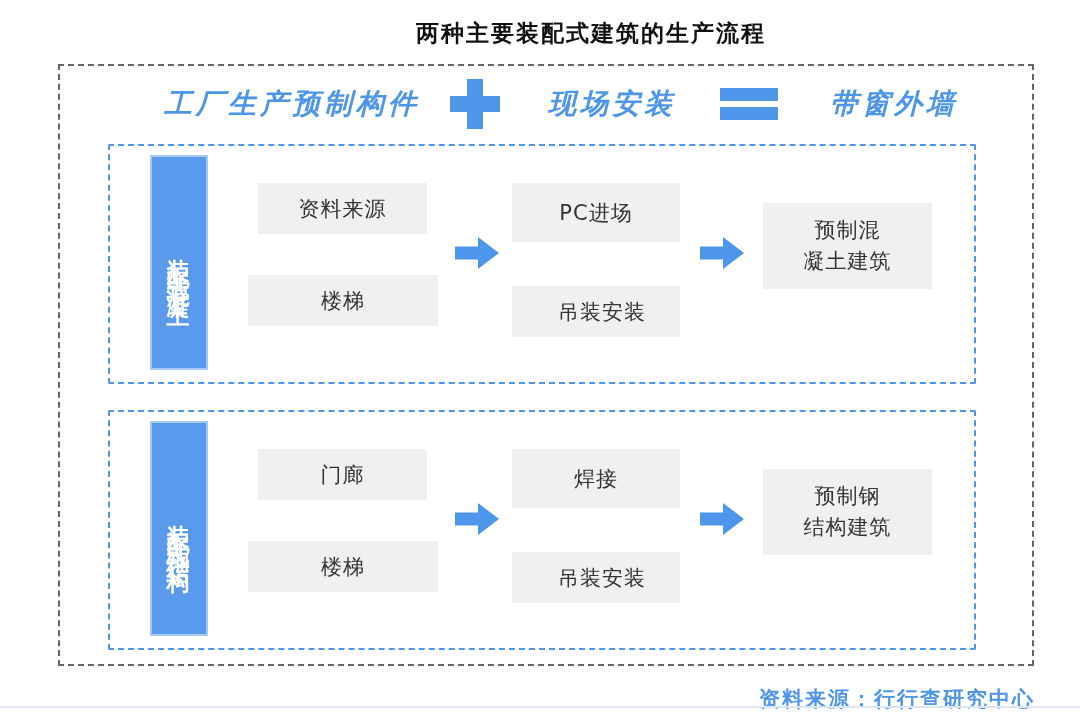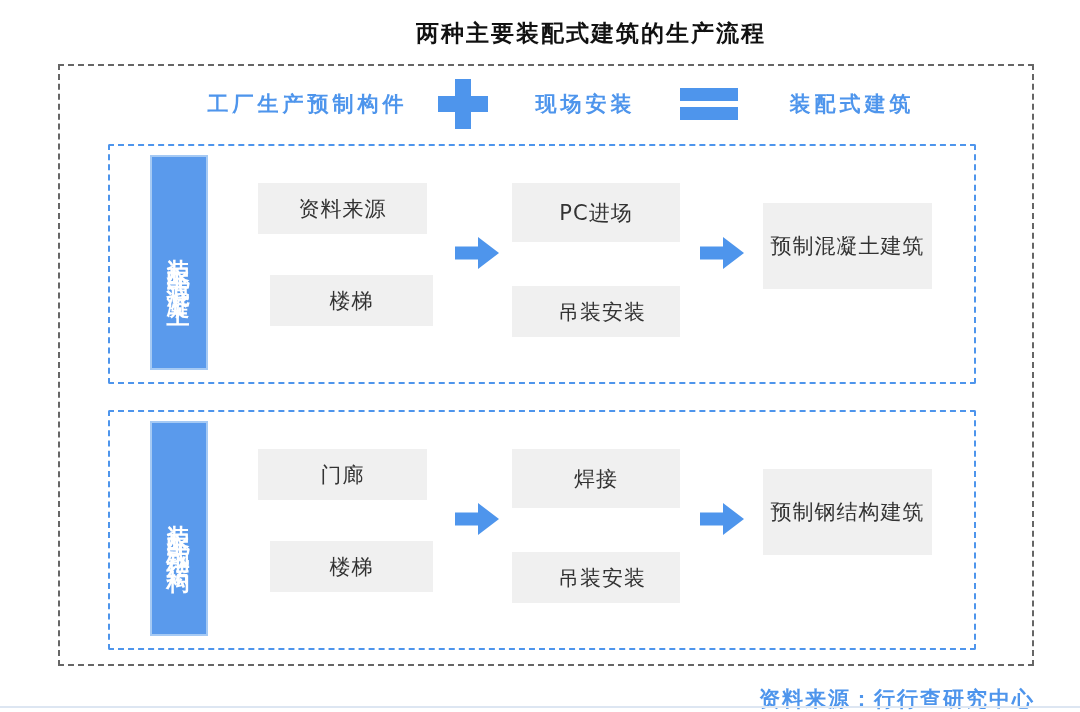--- a/index.html
+++ b/index.html
@@ -38,22 +38,23 @@
     border: 2px dashed var(--outer-border);
   }
 
   
   .formula {
     position: absolute; top: 12px; left: 0; right: 0;
     height: 52px; padding-left: 30px;
     display: flex; align-items: center; justify-content: center;
   }
   .formula-label {
-    color: var(--accent); font-size: 21px; font-weight: 700; letter-spacing: 4px;
+    color: var(--accent); font-size: 28px; font-weight: 700; letter-spacing: 4px;
     white-space: nowrap;
+    font-style: italic;
   }
   .icon-plus { width: 50px; height: 50px; color: var(--accent); margin-left: 30px; flex: none; }
   .label-site { margin-left: 48px; }
   .icon-equals { width: 58px; height: 32px; color: var(--accent); margin-left: 44px; flex: none; }
   .label-result { margin-left: 52px; }
 
   
   .section {
     position: absolute; left: 48px; width: 868px; height: 240px;
     border: 2px dashed var(--accent); border-radius: 2px;
@@ -73,26 +74,26 @@
   }
 
   .box {
     position: absolute;
     background: var(--box-fill);
     color: var(--text); font-size: 21px; letter-spacing: 1px;
     display: flex; align-items: center; justify-content: center;
     white-space: nowrap;
   }
   .fbox1 { left: 148px; top: 37px;  width: 169px; height: 51px; }
-  .fbox2 { left: 160px; top: 129px; width: 163px; height: 51px; }
+  .fbox2 { left: 138px; top: 129px; width: 190px; height: 51px; }
   .sbox1 { left: 402px; top: 37px;  width: 168px; height: 59px; }
   .sbox2 { left: 402px; top: 140px; width: 168px; height: 51px; padding-left: 12px; }
   .result {
     left: 653px; top: 57px; width: 169px; height: 86px;
-    flex-direction: row; line-height: 31px;
+    flex-direction: column; line-height: 31px;
   }
   .arrow { position: absolute; width: 44px; height: 32px; color: var(--accent); }
   .arr1 { left: 345px; top: 91px; }
   .arr2 { left: 590px; top: 91px; }
 
   
   .source {
     position: absolute; top: 677px; right: 45px;
     color: var(--accent); font-size: 21px; font-weight: 700; letter-spacing: 2px;
     white-space: nowrap;
@@ -119,21 +120,21 @@
       <span class="formula-label">工厂生产预制构件</span>
       <svg class="icon-plus" viewBox="0 0 50 50" aria-hidden="true">
         <rect x="17" y="0" width="16" height="50" fill="currentColor"></rect>
         <rect x="0" y="17" width="50" height="16" fill="currentColor"></rect>
       </svg>
       <span class="formula-label label-site">现场安装</span>
       <svg class="icon-equals" viewBox="0 0 58 32" aria-hidden="true">
         <rect x="0" y="0" width="58" height="13" fill="currentColor"></rect>
         <rect x="0" y="19" width="58" height="13" fill="currentColor"></rect>
       </svg>
-      <span class="formula-label label-result">装配式建筑</span>
+      <span class="formula-label label-result">带窗外墙</span>
     </div>
 
     <div class="section s1">
       <div class="vlabel">装配式混凝土</div>
       <div class="box fbox1">资料来源</div>
       <div class="box fbox2">楼梯</div>
       <svg class="arrow arr1" viewBox="0 0 44 32" aria-hidden="true">
         <polygon points="0,9.5 23,9.5 23,0 44,16 23,32 23,22.5 0,22.5" fill="currentColor"></polygon>
       </svg>
       <div class="box sbox1">PC进场</div>

